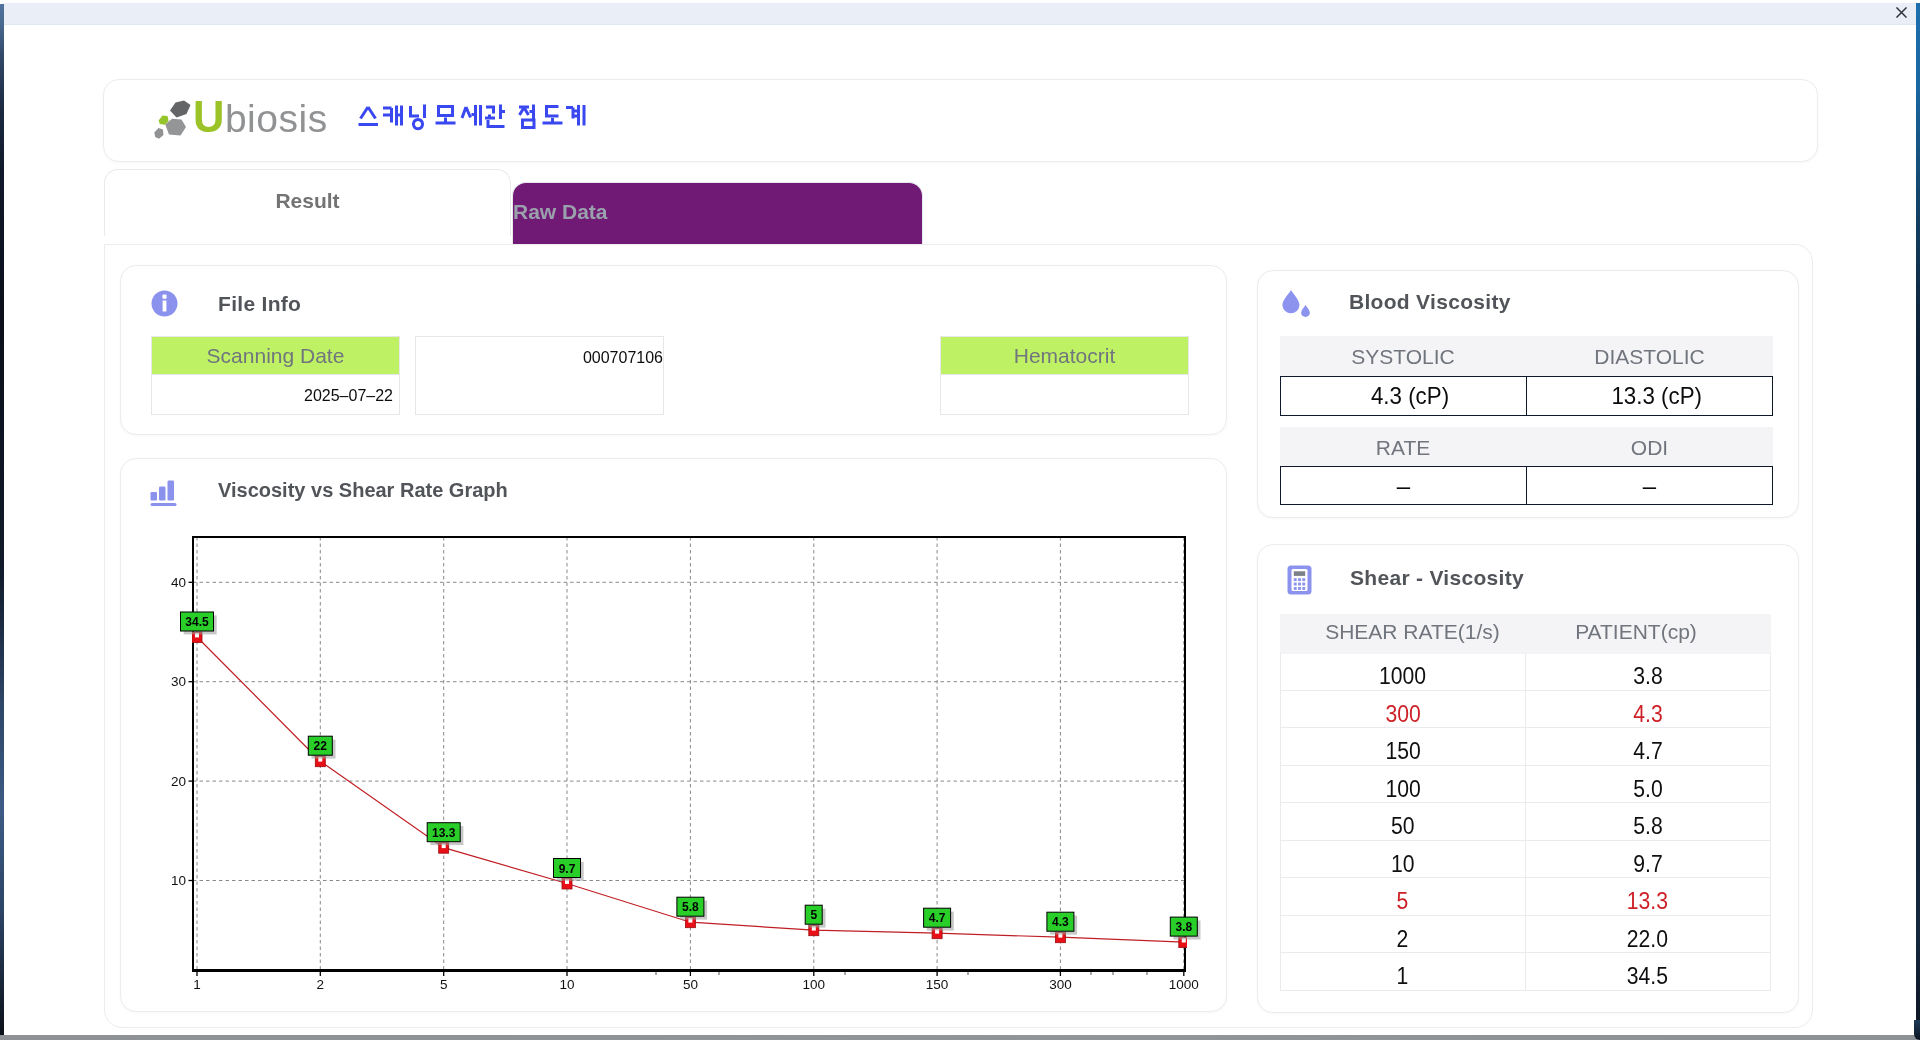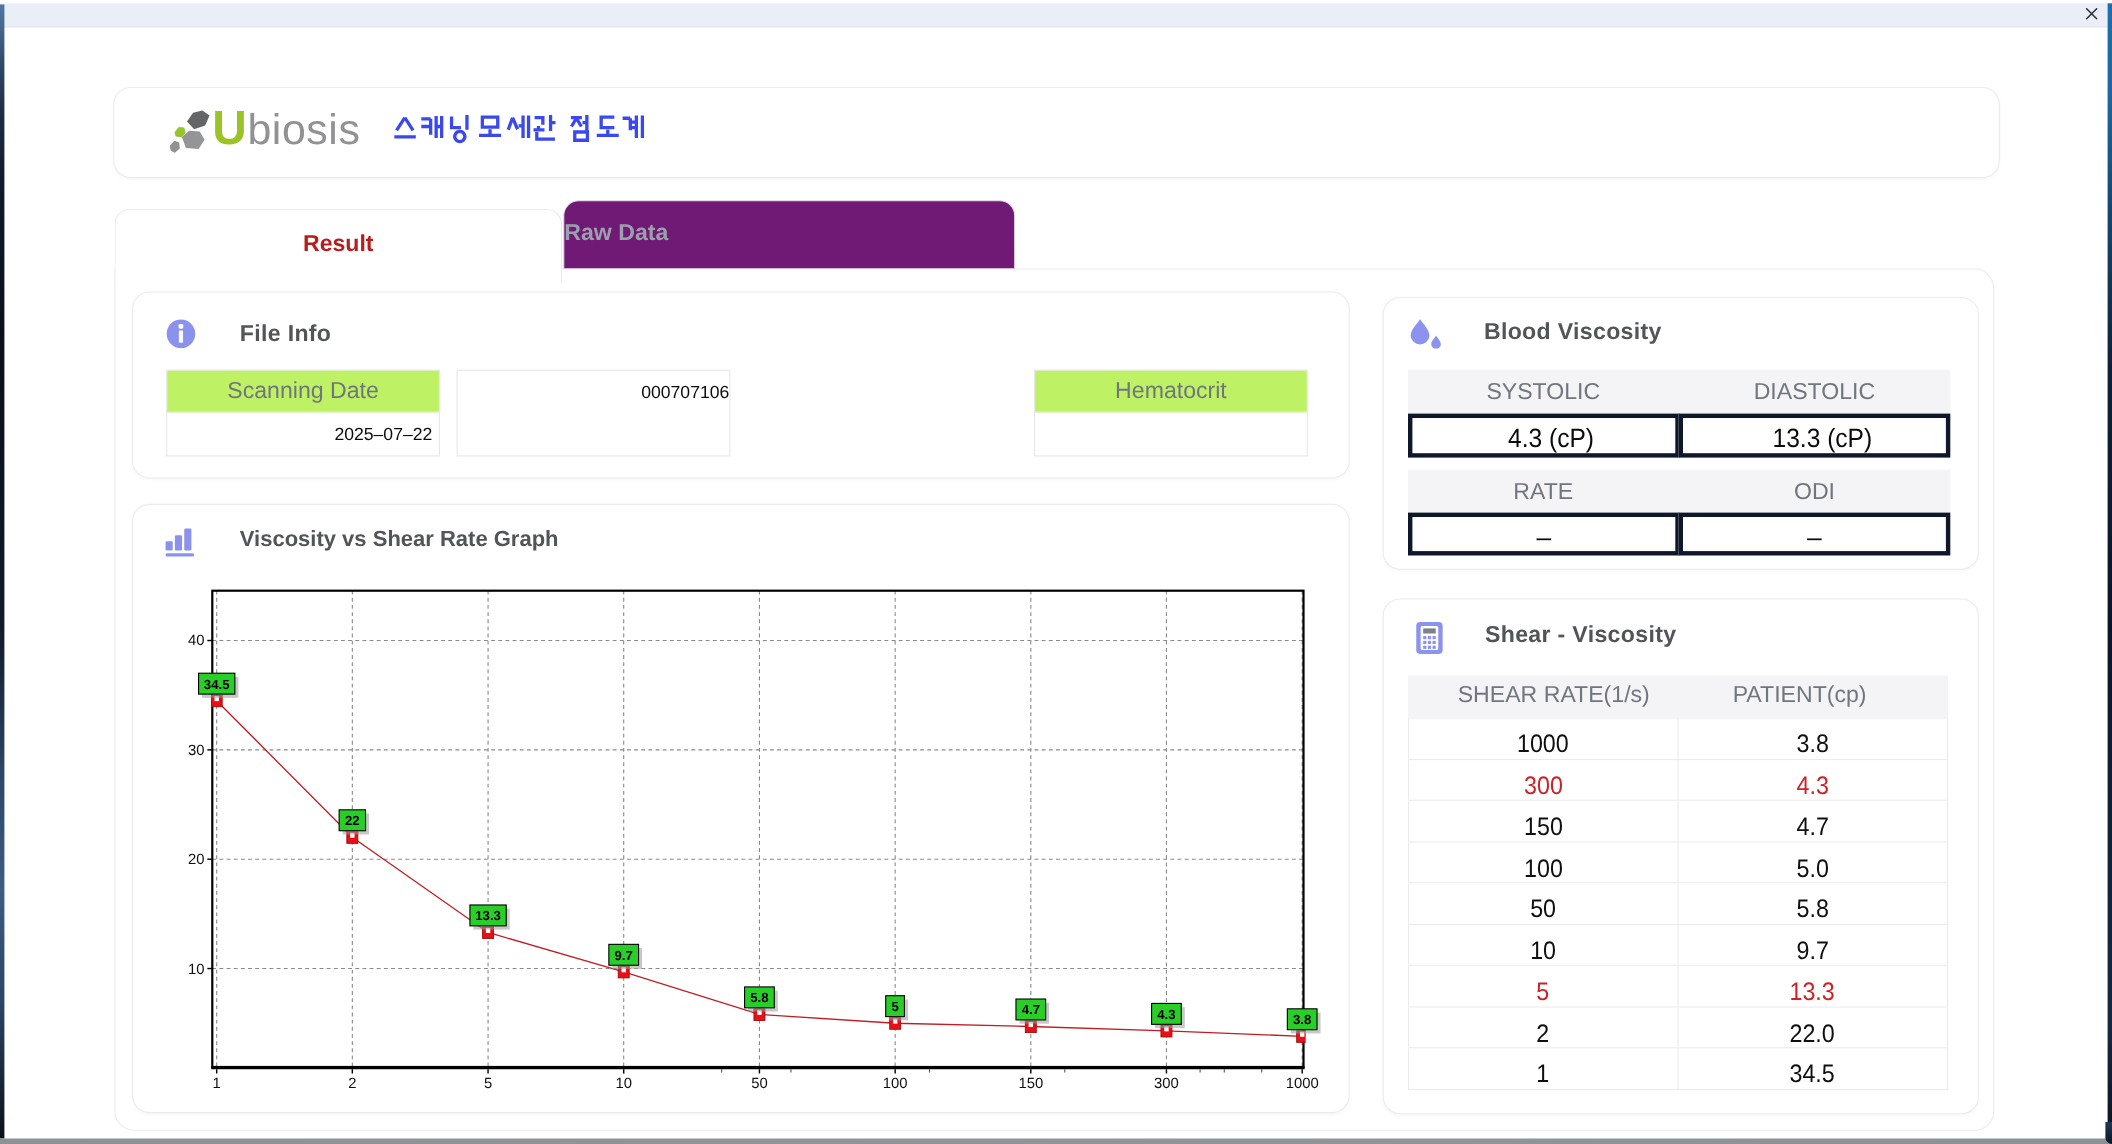--- a/index.html
+++ b/index.html
@@ -17,39 +17,39 @@
 
 .card { position:absolute; background:#fff; border:1px solid #ececef; border-radius:16px;
   box-shadow:0 1px 3px rgba(0,0,0,0.035); z-index:3; }
 .title { position:absolute; font-size:21px; font-weight:bold; letter-spacing:0.3px; color:#515459; z-index:4;margin-left:28px; }
 .fbox, .band, .bcell, .vcell, #shearrows, #logo-u, #root > svg { z-index:4; }
 
 #logo-u { position:absolute; left:193px; top:93px; width:140px; height:50px; color:#919294;
   font-size:39px; letter-spacing:0.5px; }
 #logo-u b { font-size:43.5px; color:#9bc327; font-weight:bold; }
 
-#tab1 { position:absolute; left:104px; top:190px; width:407px; height:67px; background:#fff;
+#tab1 { position:absolute; left:104px; top:169px; width:407px; height:67px; background:#fff;
   border:1px solid #e9eaee; border-bottom:none; border-radius:14px 14px 0 0; z-index:5;
-  text-align:center; line-height:62px; font-size:21px; font-weight:bold; color:#b91c1c; }
+  text-align:center; line-height:62px; font-size:21px; font-weight:bold; color:#737373; }
 #tab2 { position:absolute; left:512px; top:182px; width:411px; height:62px; background:#701a75;
   border:1px solid #e7e8ec; border-bottom:none; border-radius:14px 14px 0 0; z-index:1;
   text-align:left; line-height:58px; font-size:21px; font-weight:bold; color:#9ba1ac; }
 #panel { position:absolute; left:104px; top:244px; width:1709px; height:784px; background:#fff;
   border:1px solid #ececf0; border-radius:0 18px 18px 18px; z-index:2; }
 
 .fbox { position:absolute; border:1px solid #e7e7ea; background:#fff; width:249px; height:79px; }
 .fbox .h { height:38px; background:#bef264; border-bottom:1px solid #e7e7ea; text-align:center;
   line-height:38px; font-size:21px; color:#71757e; }
 .fbox .v { height:39px; text-align:right; line-height:42px; font-size:16px; color:#0c0c0e; }
 .fbox .v span { display:inline-block; transform:none; }
 .nm { display:inline-block; transform:scaleX(0.92); transform-origin:center; white-space:nowrap; }
 
 .band { position:absolute; background:#f4f4f6; }
 .bcell { position:absolute; text-align:center; font-size:21px; color:#71757e; }
-.vcell { position:absolute; background:#fff; border:4px solid #0f172a; text-align:center;
+.vcell { position:absolute; background:#fff; border:1px solid #0f172a; text-align:center;
   font-size:24px; color:#0b0b0d; }
 .vcell .nm { transform:scaleX(0.93); position:relative; left:7px; }
 
 #shearrows { position:absolute; left:1280px; top:653px; width:491px; }
 .srow { display:flex; height:37.5px; border-bottom:1px solid #ebebee; }
 .srow > div { width:50%; text-align:center; line-height:46px; font-size:23px; color:#0f0f12;
   border-right:1px solid #ebebee; }
 .srow > div .nm { transform:scaleX(0.92); }
 .srow > div:first-child { border-left:1px solid #ebebee; }
 .srow .red { color:#cd2127; }

